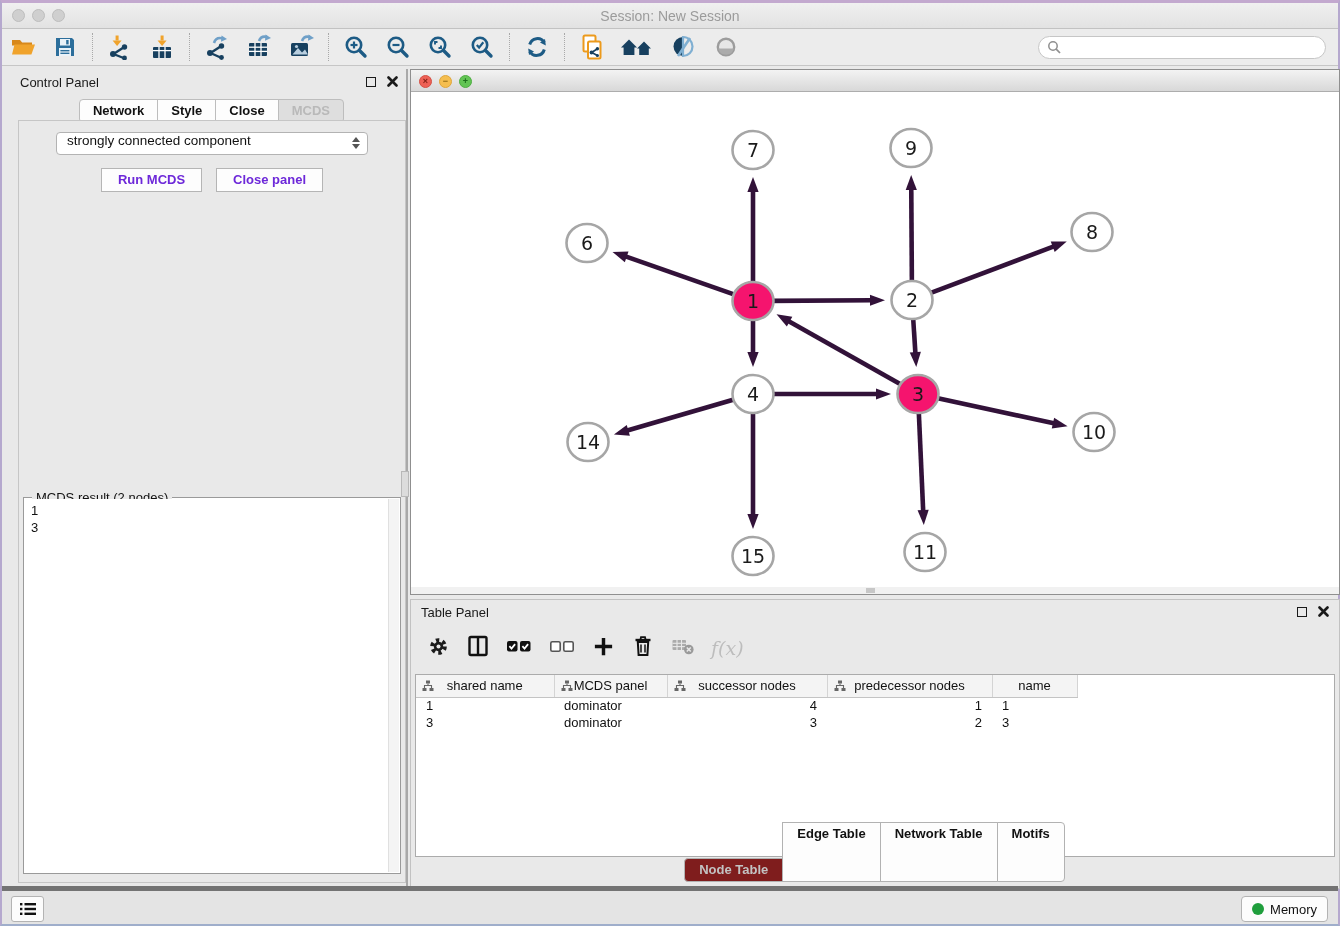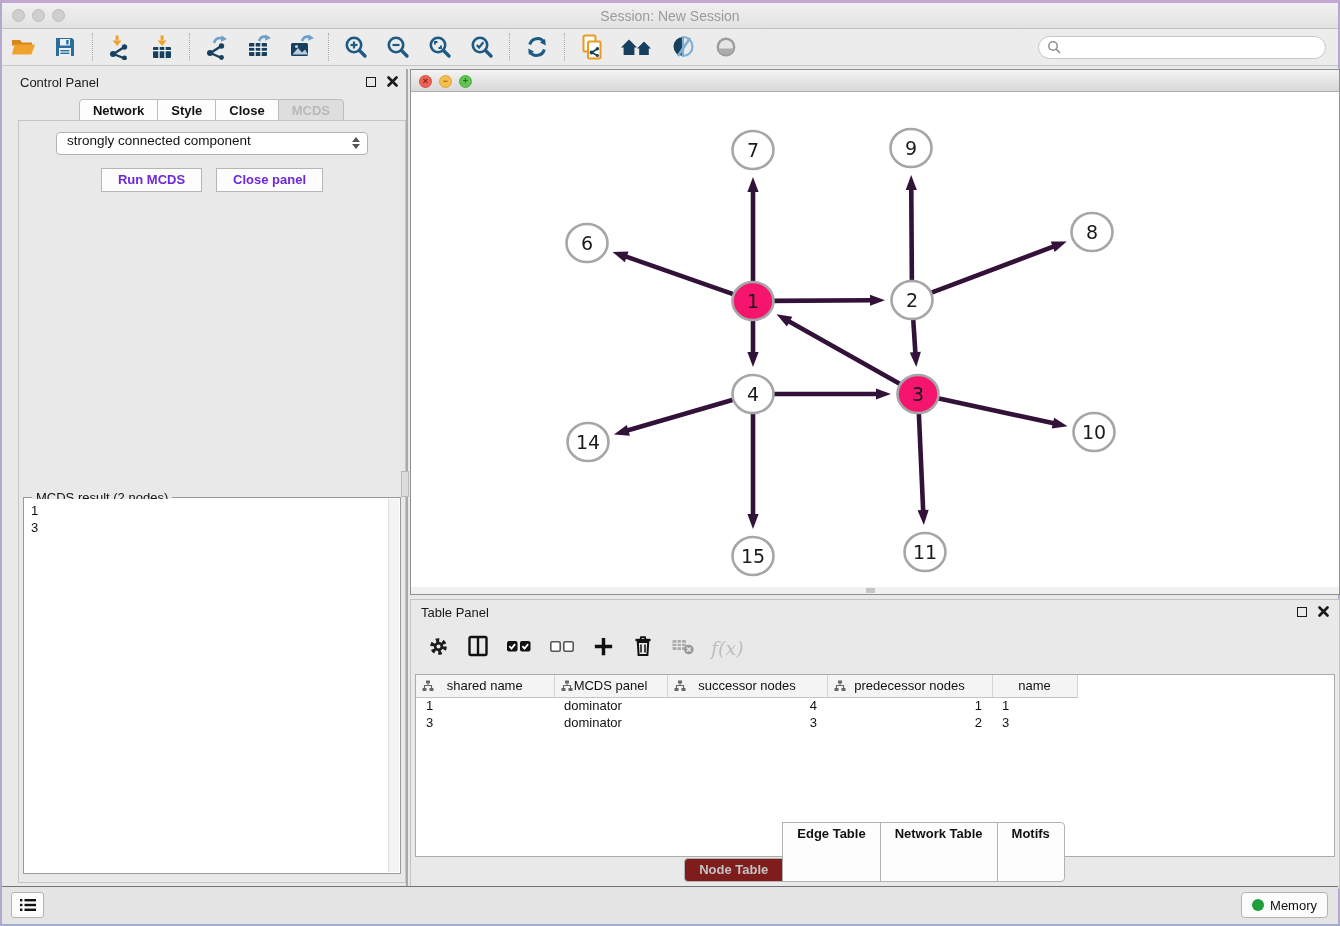--- a/index.html
+++ b/index.html
@@ -94,21 +94,21 @@
   td.num { text-align:right; padding-right:13px; }
   .tp-tabs { position:absolute; left:0; bottom:6px; width:100%; display:flex; justify-content:center; }
   .tp-tab { font-size:13px; font-weight:600; color:#111; background:#FDFDFD; border:1px solid #B2B2B2;
     padding:3px 14px 4px; margin-left:-1px; }
   .tp-tab:first-child { border-radius:4px 0 0 4px; }
   .tp-tab:last-child  { border-radius:0 4px 4px 0; }
   .tp-tab.sel { background:#7f1d1d; color:#C3C3C3;margin-top:36px; }
 
   
   .statusbar { position:absolute; left:0; bottom:0; width:100%; height:38px;
-    background:#E4E4E4; border-top:1px solid #737373; }
+    background:#E4E4E4; border-top:5px solid #737373; }
   .sb-left { position:absolute; left:9px; top:5px; width:33px; height:26px; background:#FCFCFC;
     border:1px solid #B3B3B3; border-radius:3px; display:flex; align-items:center; justify-content:center; }
   .memory-btn { position:absolute; right:10px; top:5px; height:26px; background:#FCFCFC;
     border:1px solid #B3B3B3; border-radius:4px; display:flex; align-items:center; gap:6px;
     padding:0 10px; font-size:13px; color:#111; }
   .mem-dot { width:12px; height:12px; border-radius:50%; background:#1F9E3C; }
 </style>
 </head>
 <body>
 

